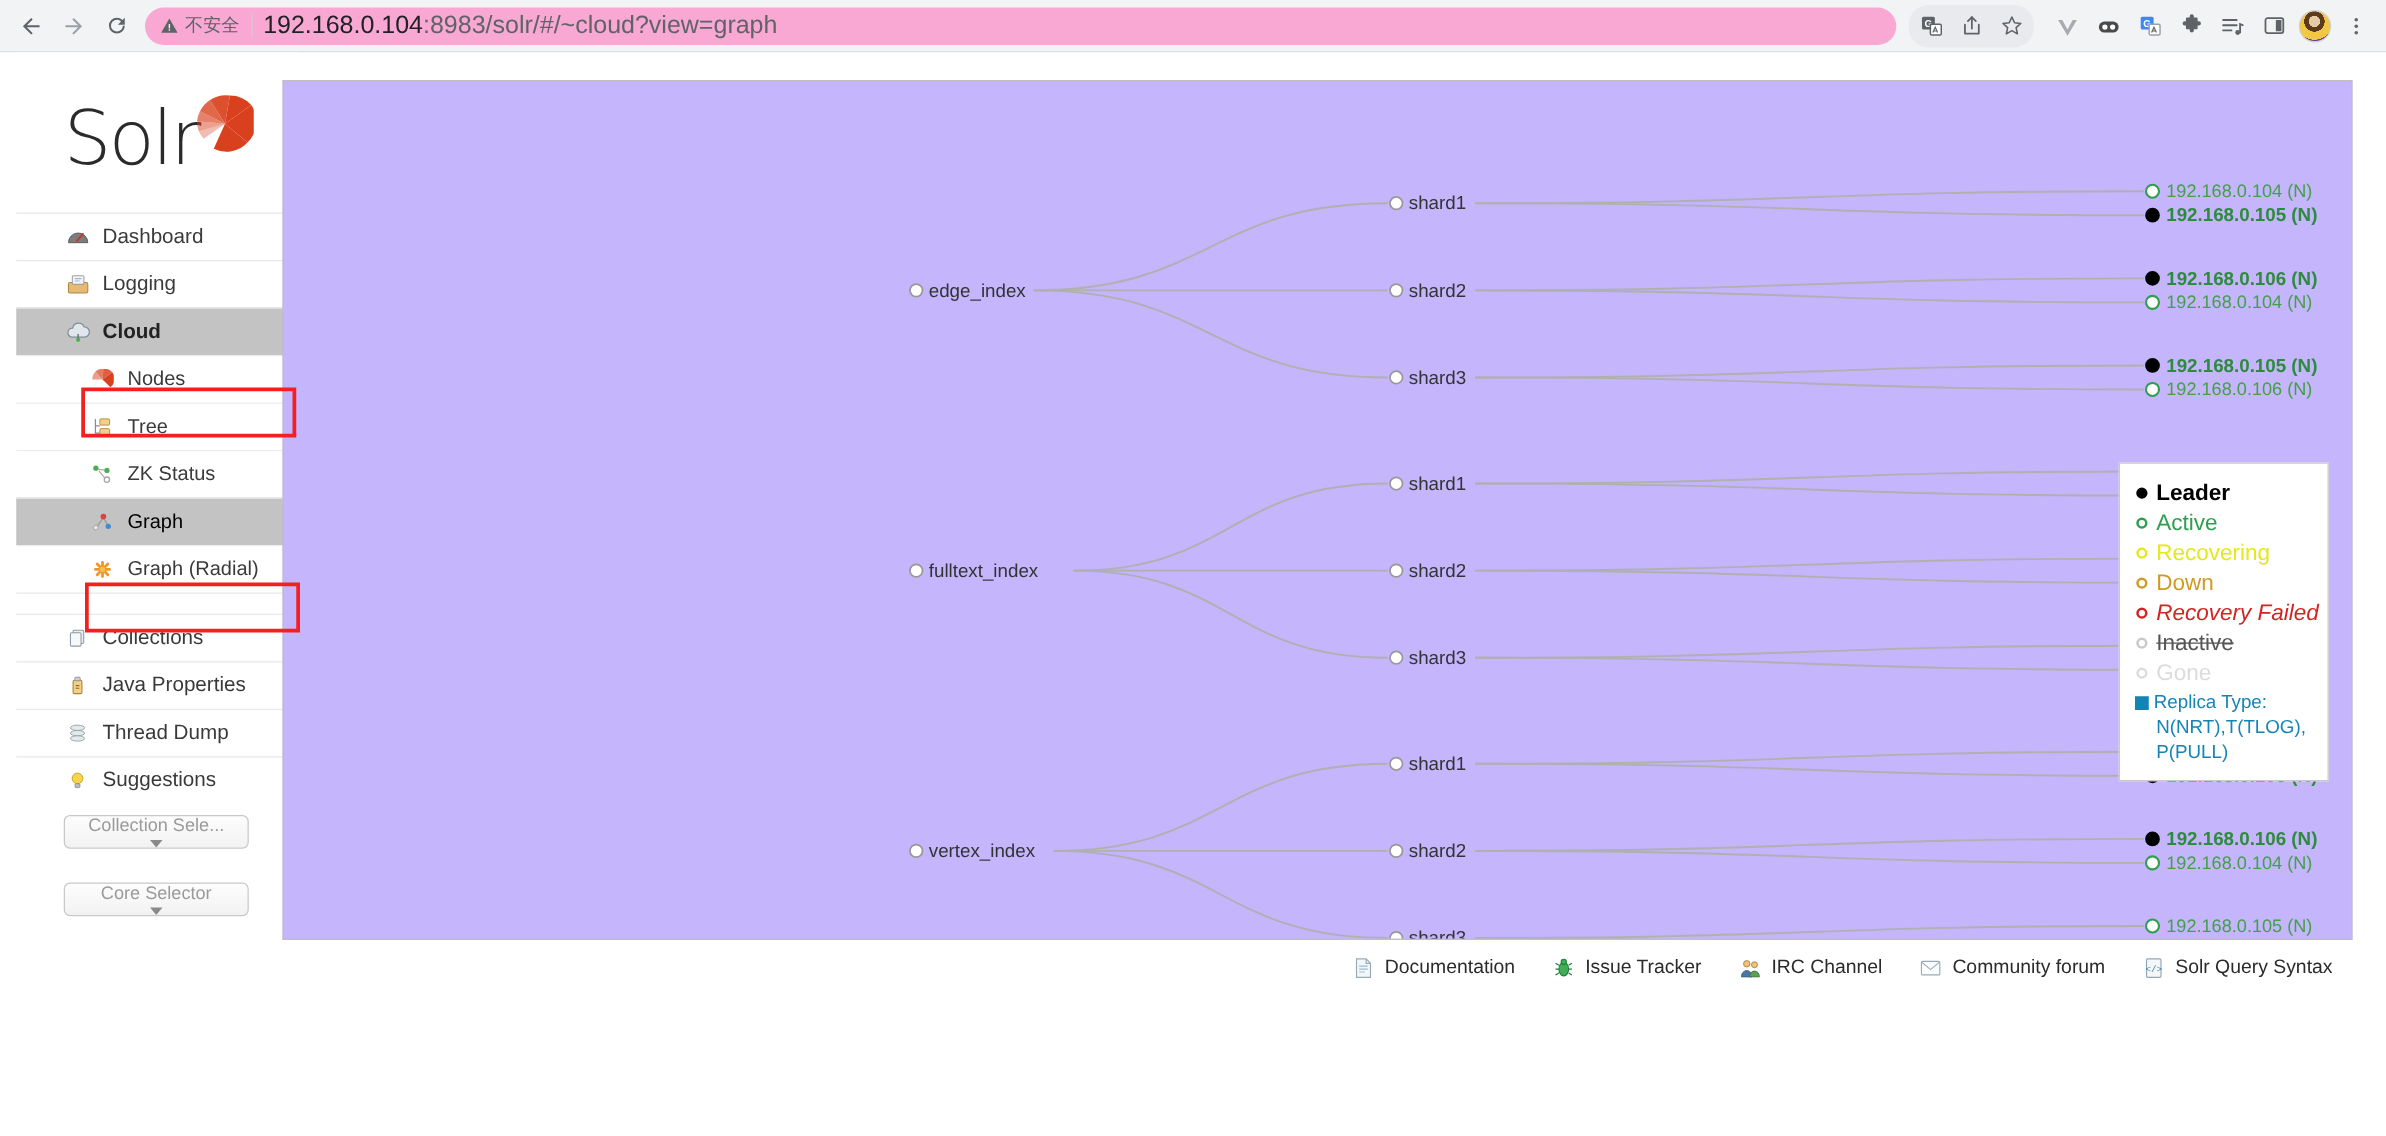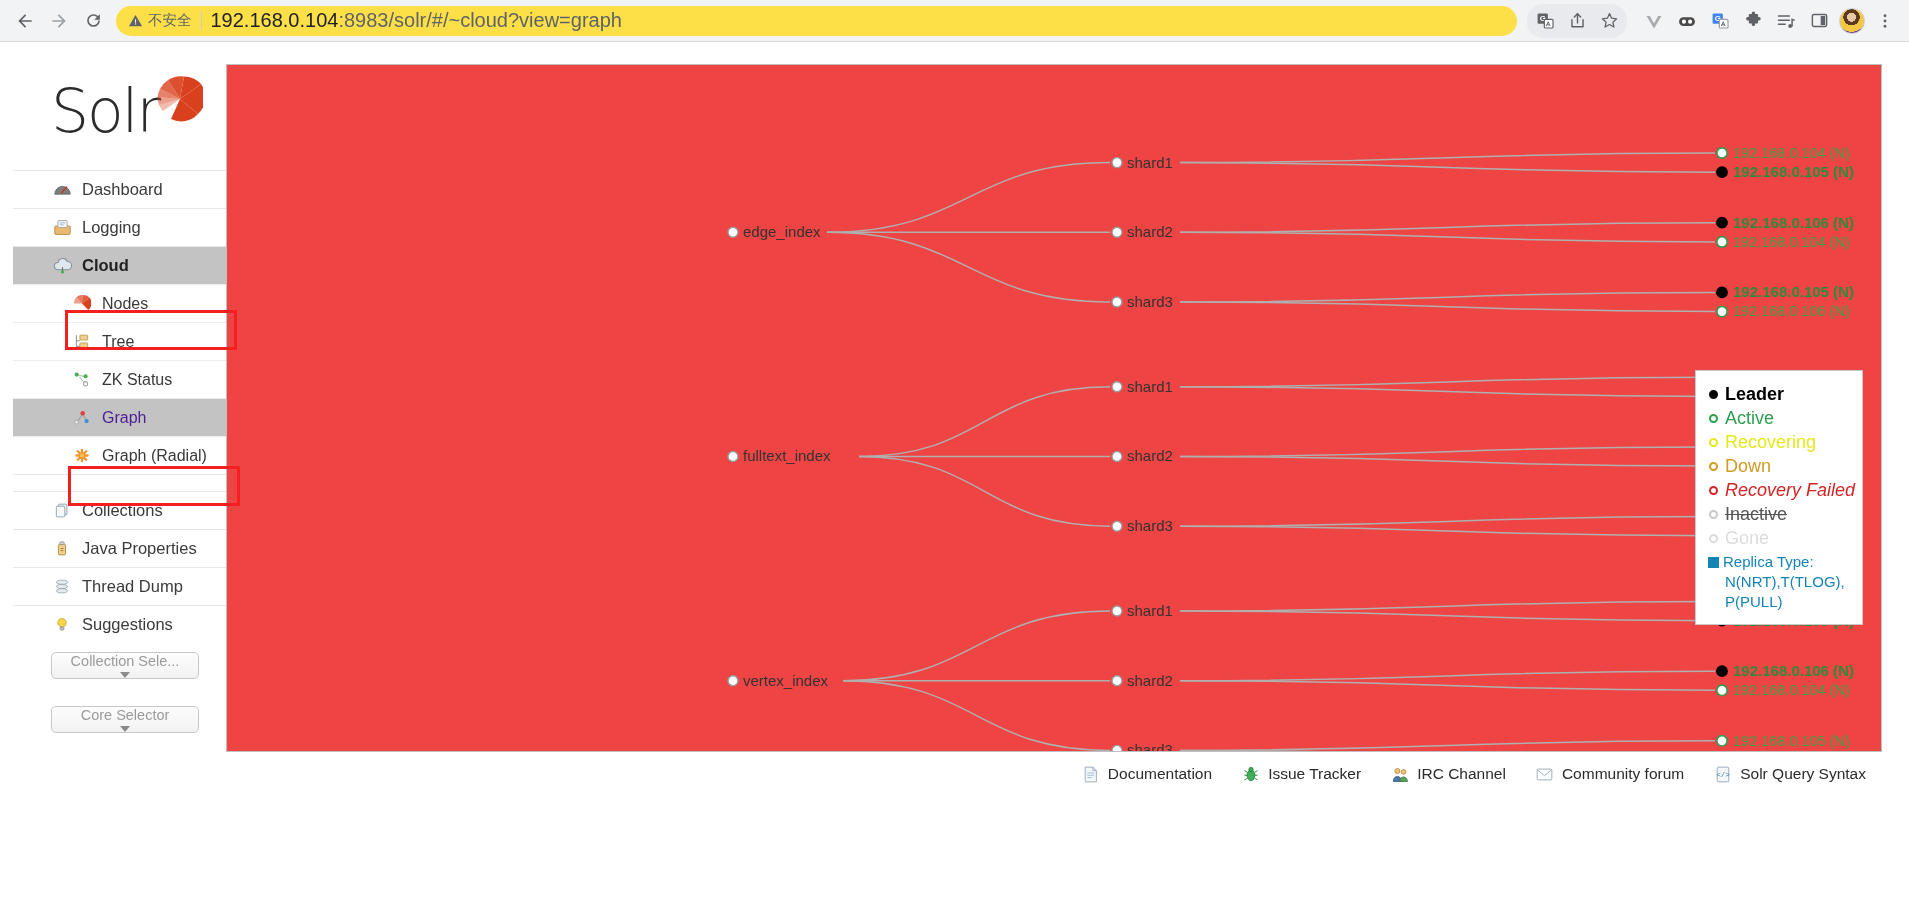--- a/index.html
+++ b/index.html
@@ -27,21 +27,21 @@
     display: flex; align-items: center; justify-content: center;
     border-radius: 50%;
     flex: 0 0 auto;
     cursor: pointer;
   }
   .nav-btn svg { display:block; }
 
   #omnibox {
     flex: 1 1 auto;
     height: 30px;
-    background: #fde047;
+    background: #f9a8d4;
     border-radius: 16px;
     margin: 0 10px 0 6px;
     display: flex;
     align-items: center;
     padding: 0 12px;
     min-width: 0;
     cursor: text;
   }
   #insecure-badge {
     display: flex; align-items: center;
@@ -152,21 +152,21 @@
     font-weight: bold;
     color: #222;
   }
   .menu-item.sub {
     padding-left: 58px;
     font-size: 16px;
     border-top: 1px solid #ededed;
   }
   .menu-item.sub.active {
     background: #c3c3c3;
-    color: #4c1d95;
+    color: #000000;
     font-weight: normal;
   }
   .menu-gap { height: 17px; border-top: 1px solid #e8e8e8; }
 
   .redbox {
     position: absolute;
     border: 3px solid #f42020;
     pointer-events: none;
     z-index: 5;
   }
@@ -186,21 +186,21 @@
     flex-direction: column;
   }
   .sel-caret { width:0;height:0;border-left:5px solid transparent;border-right:5px solid transparent;border-top:6px solid #8a8a8a; }
 
   
   #content-panel {
     position: absolute;
     left: 226px; top: 22px;
     width: 1656px; height: 688px;
     border: 1px solid #bfbfbf;
-    background: #ef4444;
+    background: #c4b5fd;
     overflow: hidden;
   }
   #graph-svg { position:absolute; left:0; top:0; }
 
   .node-circle-open { fill: #ffffff; stroke: #999999; stroke-width: 1.4; }
   .node-circle-green { fill: #ffffff; stroke: #2e9e4f; stroke-width: 1.7; }
   .node-circle-leader { fill: #000000; stroke: #000000; stroke-width: 1.4; }
   .link { fill: none; stroke: #b0b0b0; stroke-width: 1.5; }
   .lbl-collection, .lbl-shard {
     font-family: "Liberation Sans", sans-serif;

